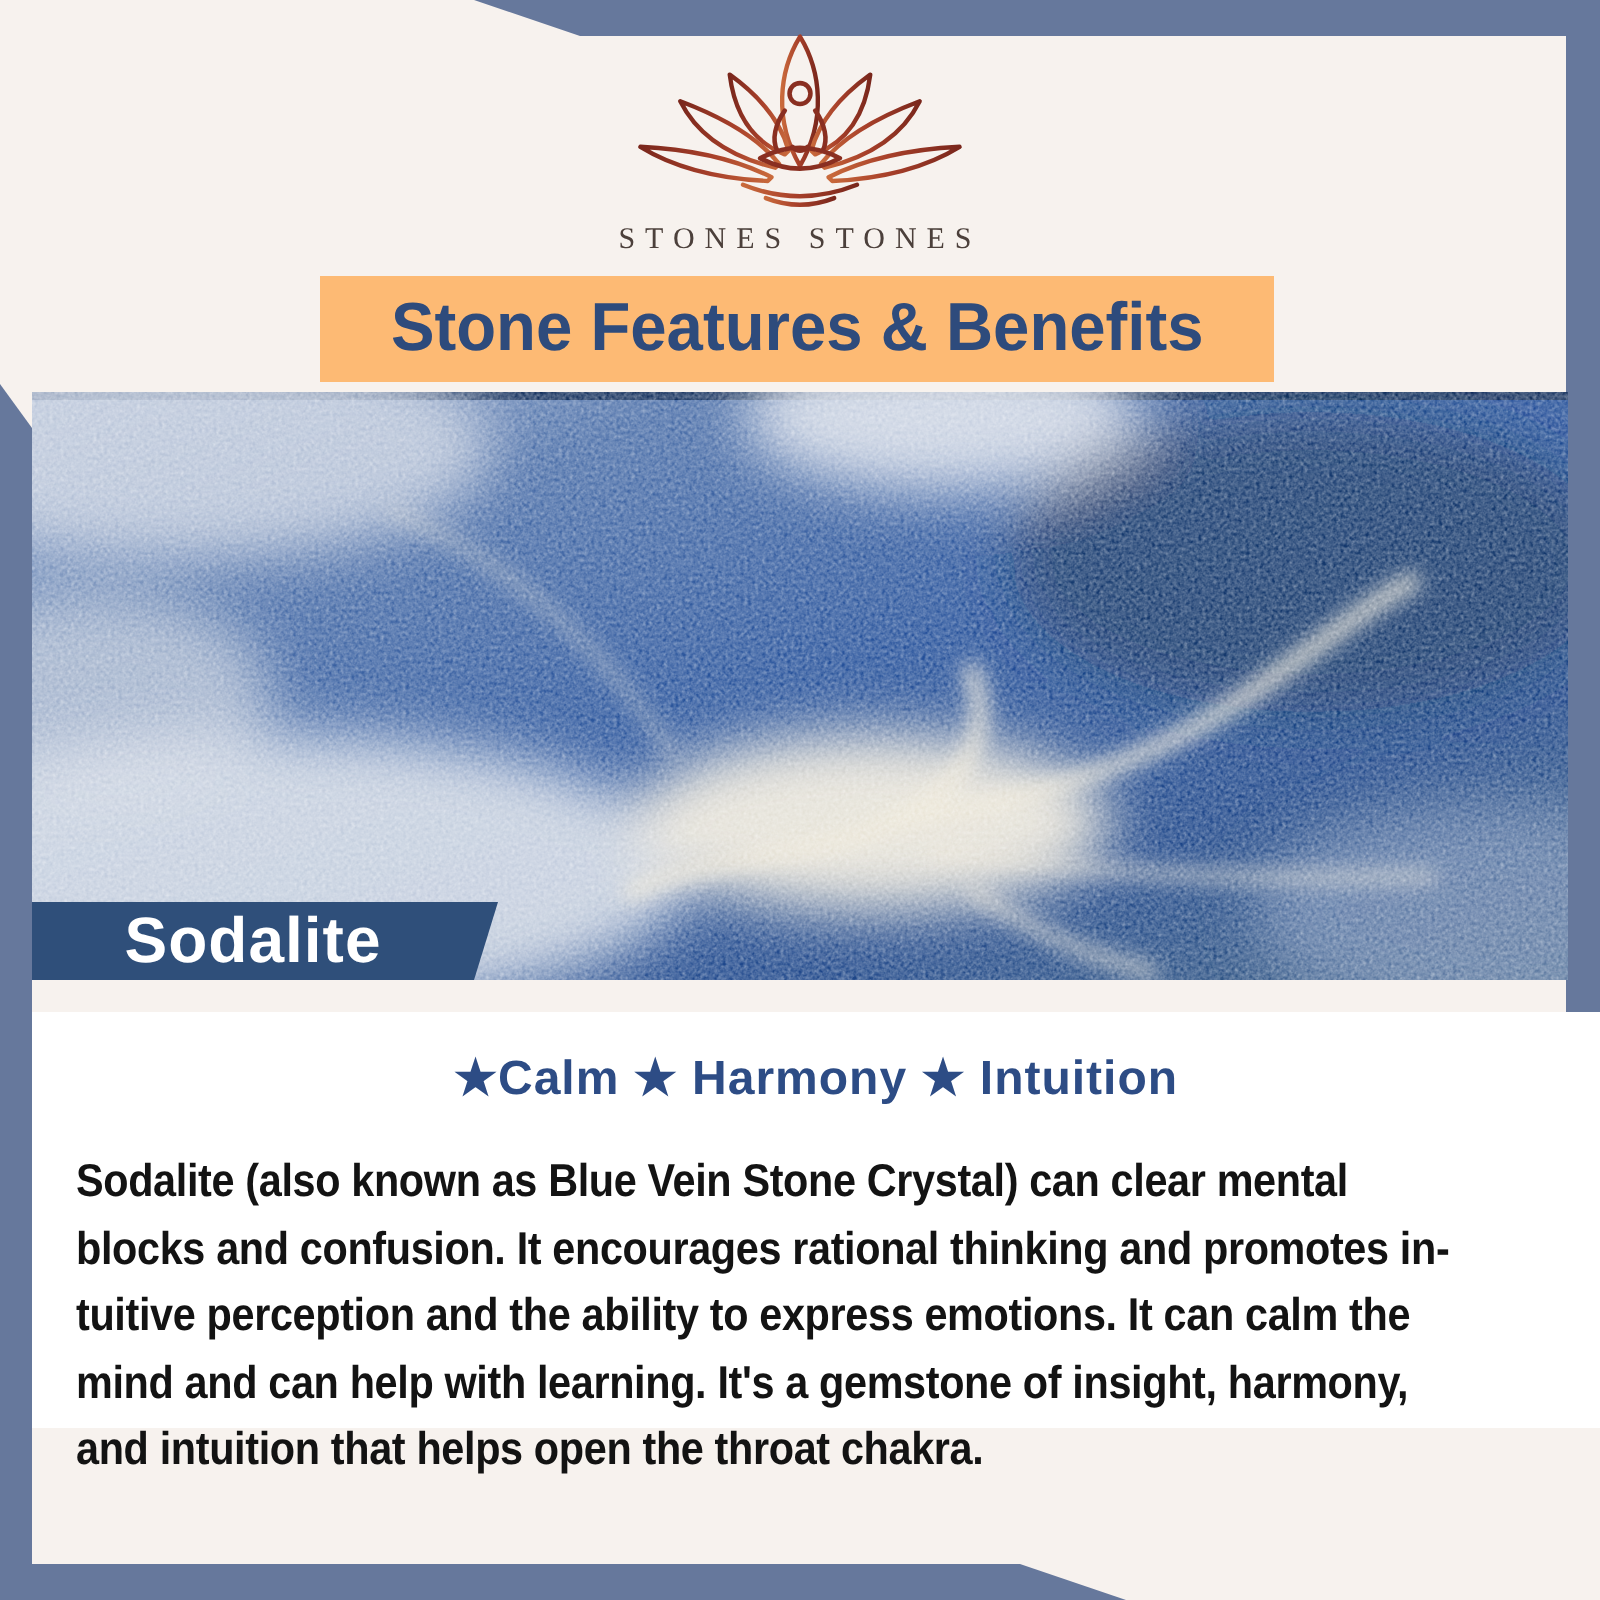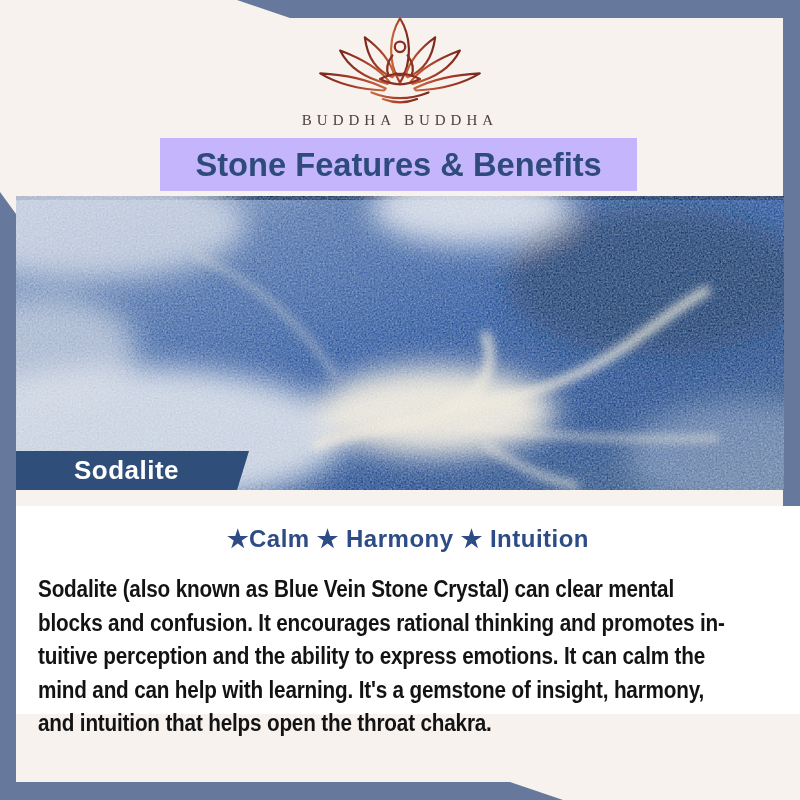--- a/index.html
+++ b/index.html
@@ -24,41 +24,41 @@
   .logo{position:absolute;left:305px;top:14px;width:190px;height:96px;}
   .brand-name{
     position:absolute;left:0;top:112px;width:800px;
     text-align:center;
     font-family:"Liberation Serif", serif;
     font-size:15px;letter-spacing:5px;color:#4c403b;
   }
   
   .title-strip{
     position:absolute;left:160px;top:138px;width:477px;height:53px;
-    background:#c4b5fd;
+    background:#fdba74;
     display:flex;align-items:center;justify-content:center;
   }
   .page-title{
     margin:0;font-size:34px;font-weight:bold;color:#2e4b7c;
     transform:scaleX(0.96);white-space:nowrap;
   }
   
   .stone{
     position:absolute;left:16px;top:196px;width:768px;height:294px;margin:0;
   }
   .stone svg{display:block;width:768px;height:294px;}
   .stone-label{
     position:absolute;left:0;bottom:0;width:233px;height:39px;
     background:#2f4f7a;
     clip-path:polygon(0 0,100% 0,calc(100% - 12px) 100%,0 100%);
     display:flex;align-items:center;justify-content:center;
     padding-right:12px;box-sizing:border-box;
   }
   .stone-label span{
-    color:#ffffff;font-size:26px;font-weight:bold;letter-spacing:0.5px;
+    color:#ffffff;font-size:32px;font-weight:bold;letter-spacing:0.5px;
   }
   
   .benefits{
     position:absolute;left:16px;top:506px;width:784px;height:208px;
     background:#ffffff;
   }
   .tagline{
     margin-top:19px;text-align:center;
     font-size:24px;font-weight:bold;color:#2d4c85;
     letter-spacing:0.5px;
@@ -109,21 +109,21 @@
       </g>
 
       <g stroke="#8a2f21" stroke-width="2.4" fill="none" stroke-linecap="round" stroke-linejoin="round">
         <circle cx="100" cy="34" r="5.5"></circle>
         <path d="M92 43 C 87 50, 85 58, 88 64"></path>
         <path d="M108 43 C 113 50, 115 58, 112 64"></path>
         <path d="M79 68 Q 100 57 121 68 Q 100 79 79 68 Z"></path>
         <path d="M96 62 Q 100 66 104 62"></path>
       </g>
     </svg>
-    <div class="brand-name">BUDDHA BUDDHA</div>
+    <div class="brand-name">STONES STONES</div>
   </header>
 
   <div class="title-strip">
     <h1 class="page-title">Stone Features &amp; Benefits</h1>
   </div>
 
   <figure class="stone">
     <svg viewBox="0 0 768 294" preserveAspectRatio="none" aria-hidden="true">
       <defs>
         <linearGradient id="gBase" x1="0" y1="0" x2="1" y2="1">

